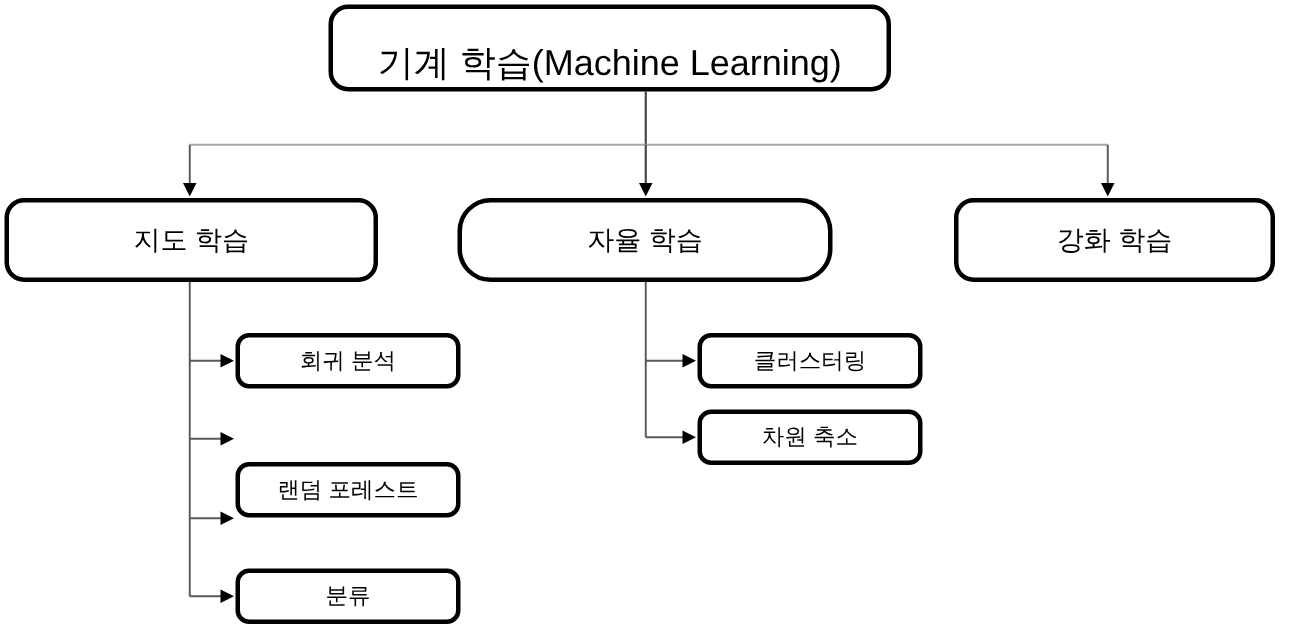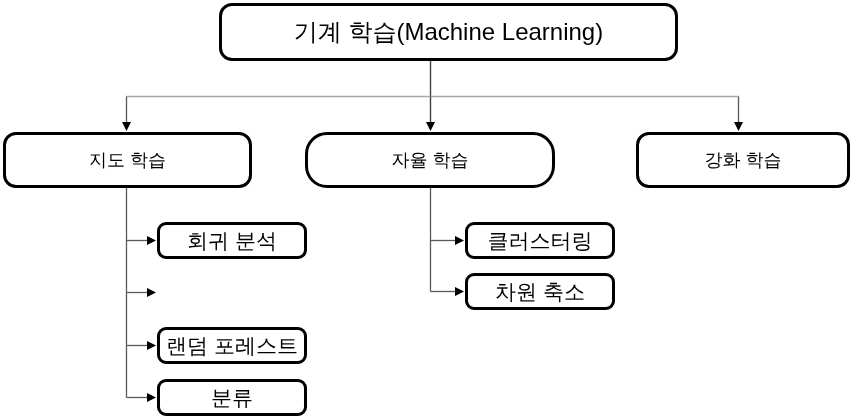--- a/index.html
+++ b/index.html
@@ -32,46 +32,47 @@
     align-items: center;
     justify-content: center;
     text-align: center;
     color: #000000;
     z-index: 1;
     white-space: nowrap;
   }
   .lvl1 {
     left: 219px;
     top: 3px;
-    width: 459px;
+    width: 375px;
     height: 58px;
     border-radius: 13px;
     font-size: 24px;
+    align-items: flex-end;
   }
   .lvl2 {
     top: 132px;
     width: 249px;
     height: 56px;
     border-radius: 13px;
     font-size: 18px;
   }
   #node-supervised   { left: 3px;   }
   #node-unsupervised { left: 305px; width: 250px; border-radius: 22px; }
   #node-reinforcement{ left: 636px; width: 214px; }
   .leaf {
     width: 150px;
     height: 37px;
     border-radius: 9px;
-    font-size: 21px;
+    font-size: 15px;
   }
   .col1 { left: 157px; }
   .col2 { left: 465px; }
   #node-regression      { top: 222px; }
   #node-decision-tree   { top: 274px; }
-  #node-random-forest   { top: 327px; }
+  #node-random-forest   { top: 308px; }
   #node-classification  { top: 379px; }
   #node-clustering      { top: 222px; }
   #node-dim-reduction   { top: 273px; }
 
   .wire-dark  { stroke: #404040; stroke-width: 1.4; fill: none; }
   .wire-gray  { stroke: #a6a6a6; stroke-width: 1.4; fill: none; }
   .wire-mid   { stroke: #595959; stroke-width: 1.3; fill: none; }
   .arrowhead  { fill: #000000; stroke: none; }
 </style>
 </head>

